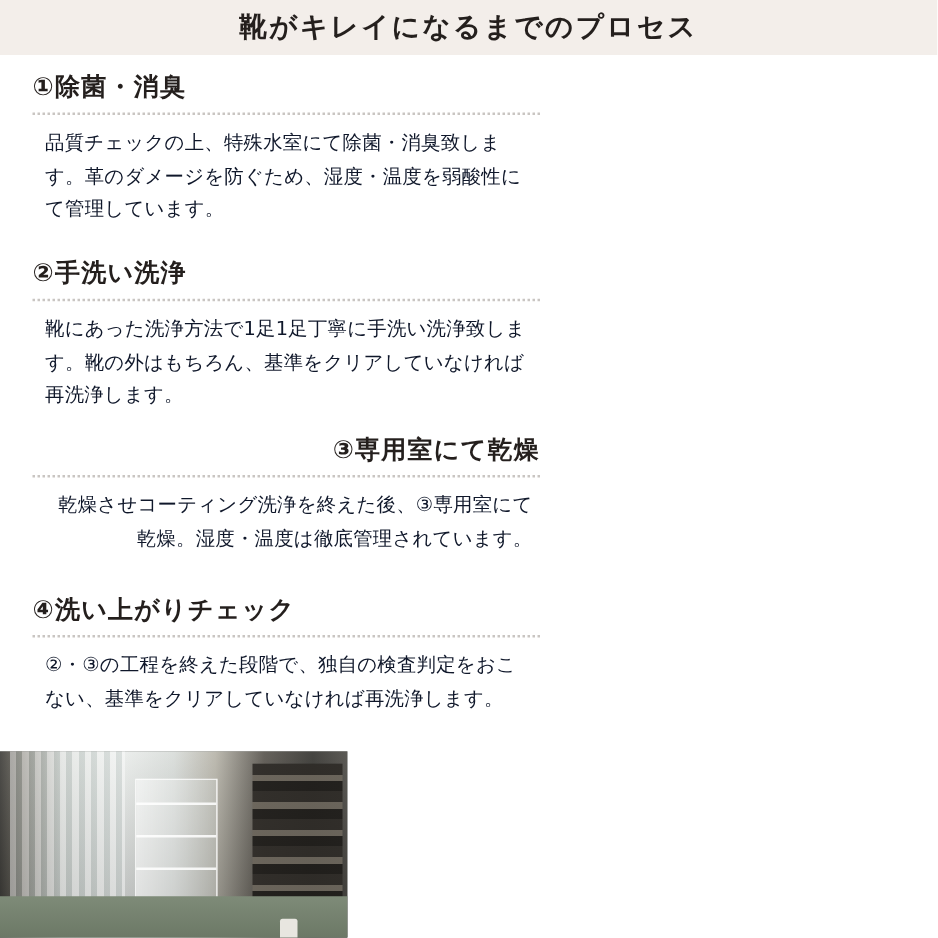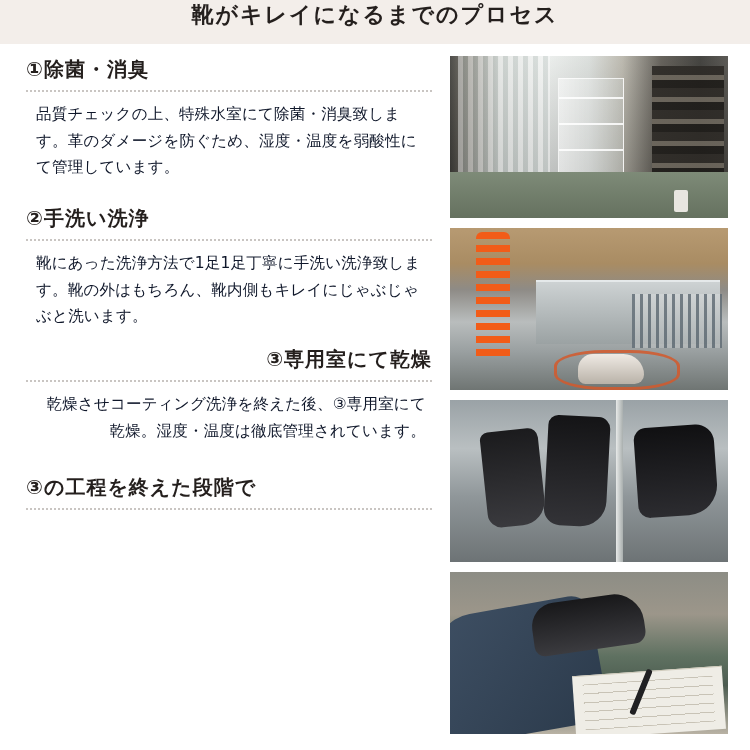--- a/index.html
+++ b/index.html
@@ -19,31 +19,33 @@
     width: 750px;
     height: 750px;
     box-sizing: border-box;
     background: #ffffff;
   }
   .header {
     width: 750px;
     height: 44px;
     background: #f3eeea;
     display: flex;
+    align-items: center;
     justify-content: center;
   }
   .header-title {
     font-size: 22px;
     font-weight: bold;
     letter-spacing: 2px;
     color: #241f1d;
     font-family: "DejaVu Sans", sans-serif;
   }
   .body-area {
     display: flex;
+    flex-direction: column;
     width: 750px;
     height: 706px;
     box-sizing: border-box;
     padding: 0;
   }
   .left-col {
     width: 450px;
     box-sizing: border-box;
     padding: 12px 18px 0 26px;
   }
@@ -239,32 +241,33 @@
 
       <div class="step step-1">
         <div class="step-title">①除菌・消臭</div>
         <hr class="divider">
         <p class="step-text">品質チェックの上、特殊水室にて除菌・消臭致します。革のダメージを防ぐため、湿度・温度を弱酸性にて管理しています。</p>
       </div>
 
       <div class="step step-2">
         <div class="step-title">②手洗い洗浄</div>
         <hr class="divider">
-        <p class="step-text">靴にあった洗浄方法で1足1足丁寧に手洗い洗浄致します。靴の外はもちろん、靴内側もキレイにじゃぶじゃぶと洗います。</p>
+        <p class="step-text">靴にあった洗浄方法で1足1足丁寧に手洗い洗浄致します。靴の外はもちろん、基準をクリアしていなければ再洗浄します。</p>
       </div>
 
       <div class="step step-3">
         <div class="step-title">③専用室にて乾燥</div>
         <hr class="divider">
         <p class="step-text">乾燥させコーティング洗浄を終えた後、③専用室にて乾燥。湿度・温度は徹底管理されています。</p>
       </div>
 
       <div class="step step-4">
-        <div class="step-title">③の工程を終えた段階で</div>
+        <div class="step-title">④洗い上がりチェック</div>
         <hr class="divider">
+        <p class="step-text">②・③の工程を終えた段階で、独自の検査判定をおこない、基準をクリアしていなければ再洗浄します。</p>
       </div>
 
     </div>
 
     <div class="right-col">
 
       <div class="photo p1">
         <div class="grad"></div>
         <div class="curtain"></div>
         <div class="rack">

